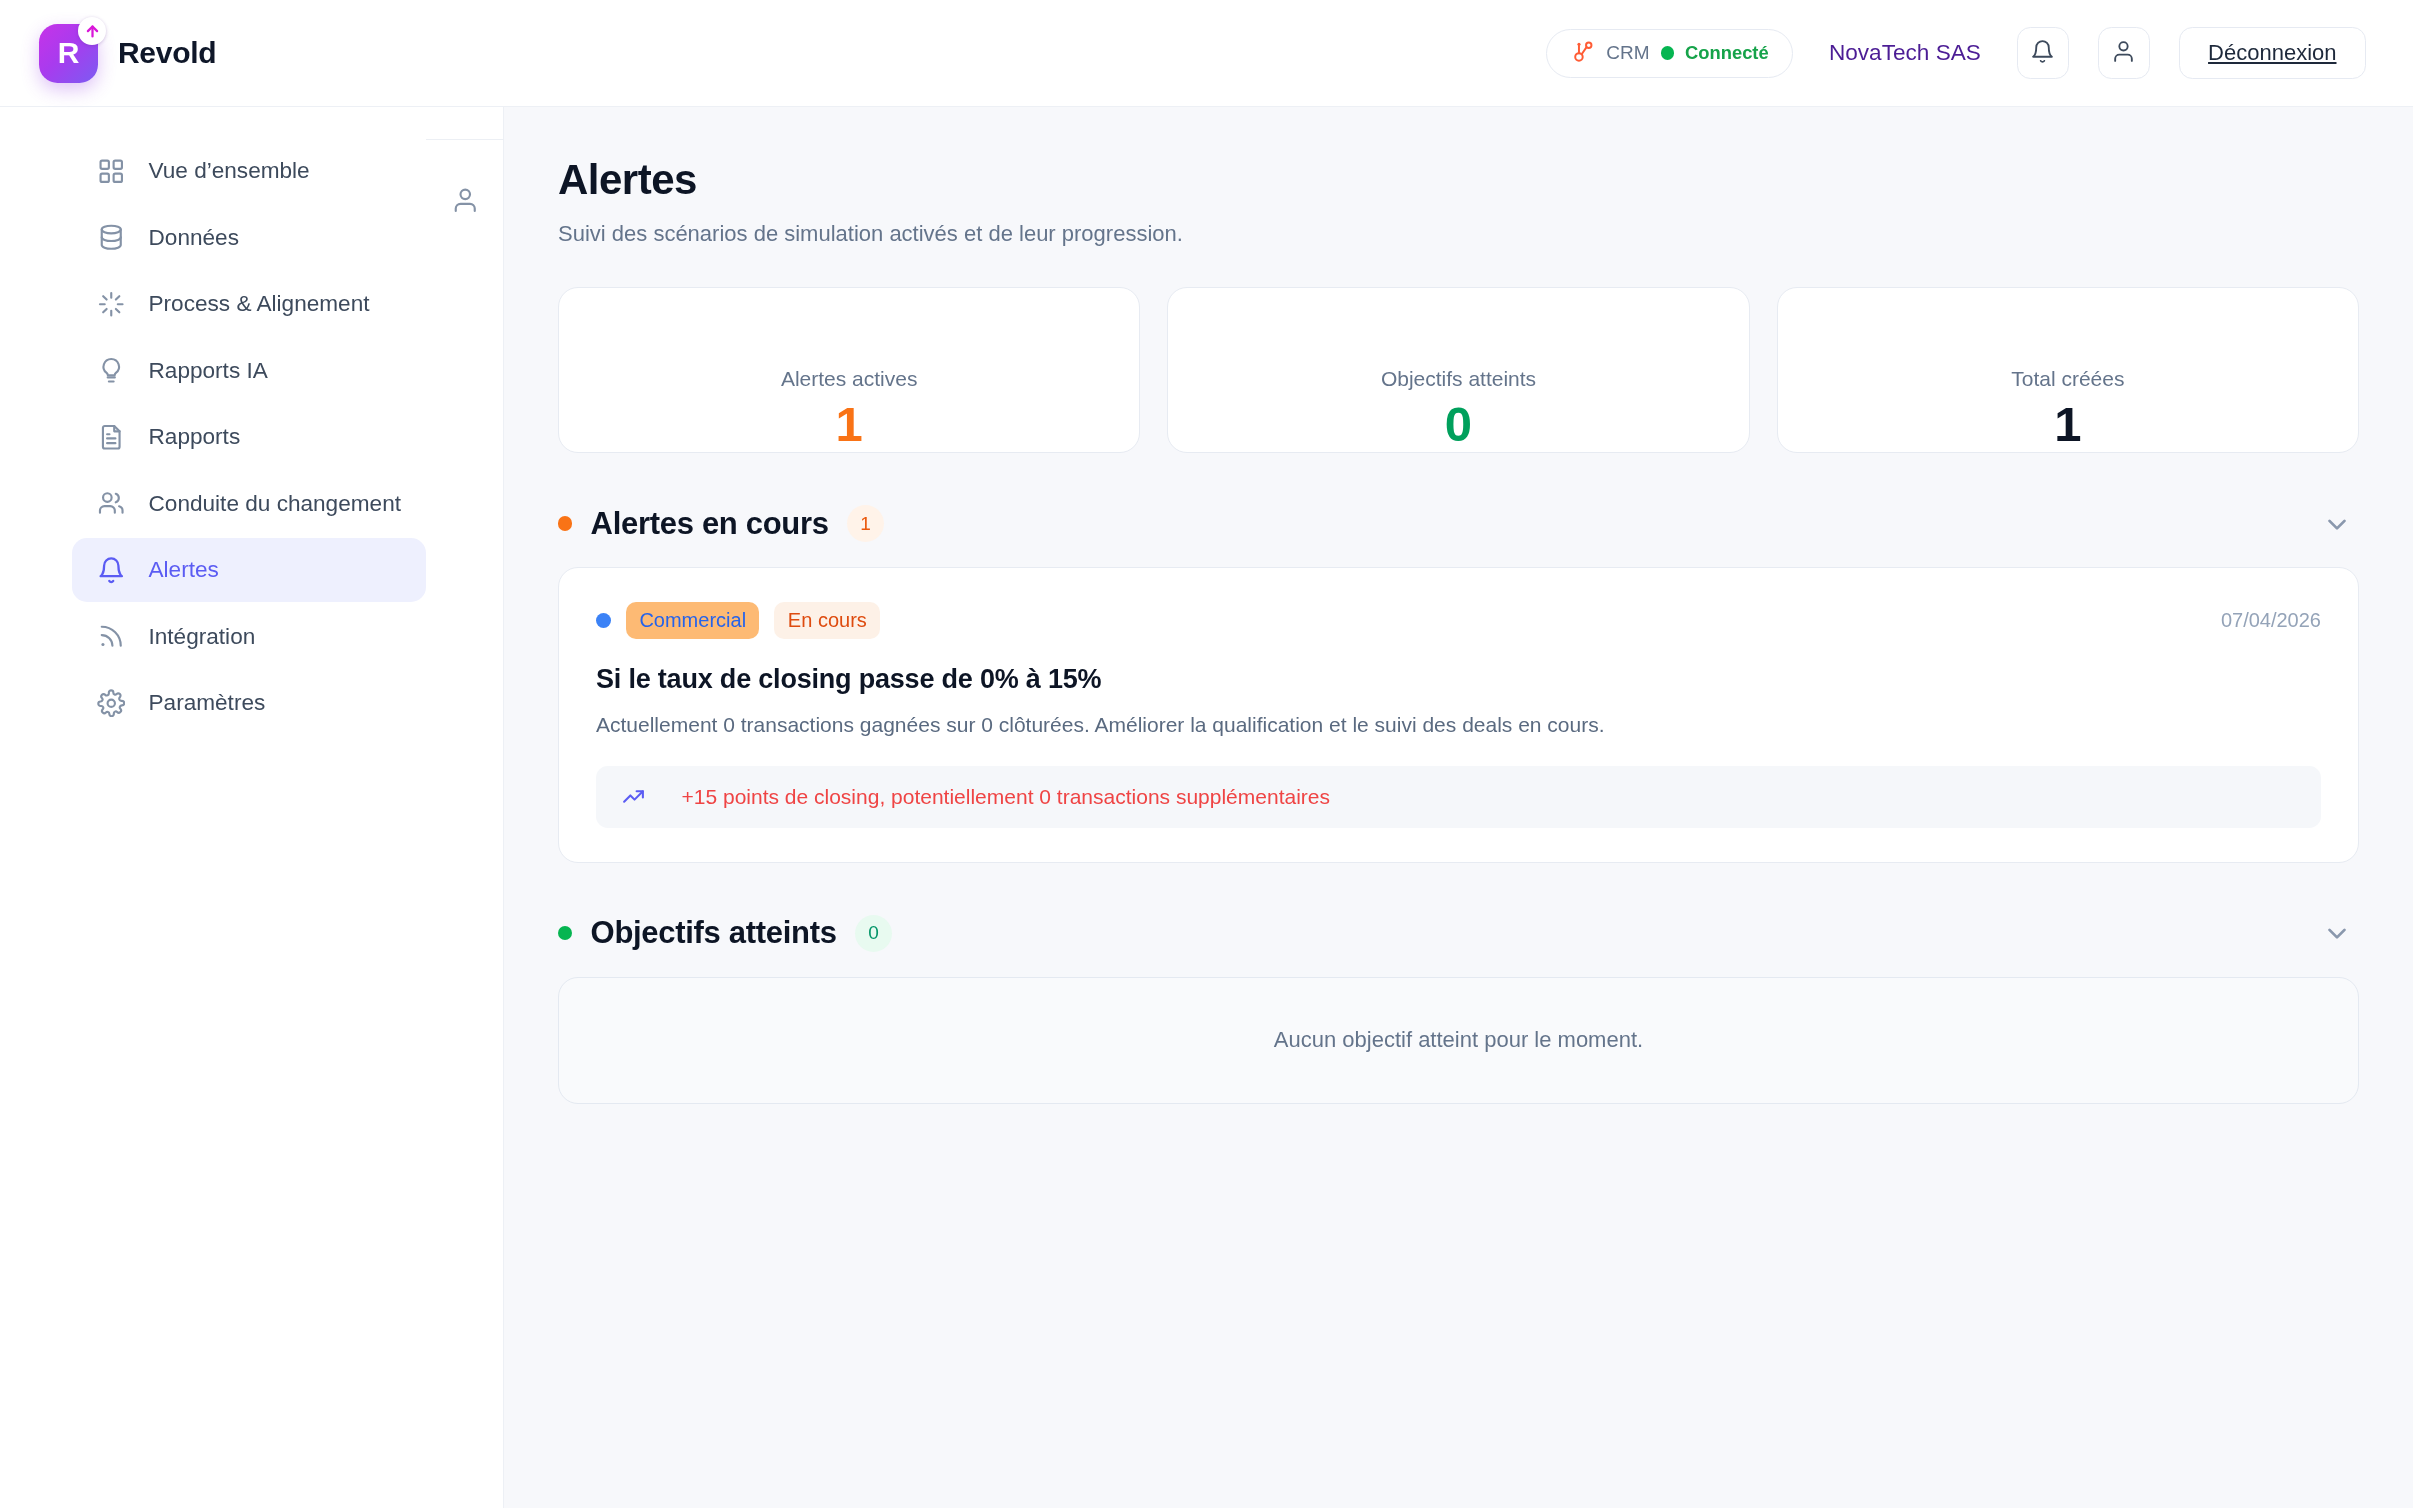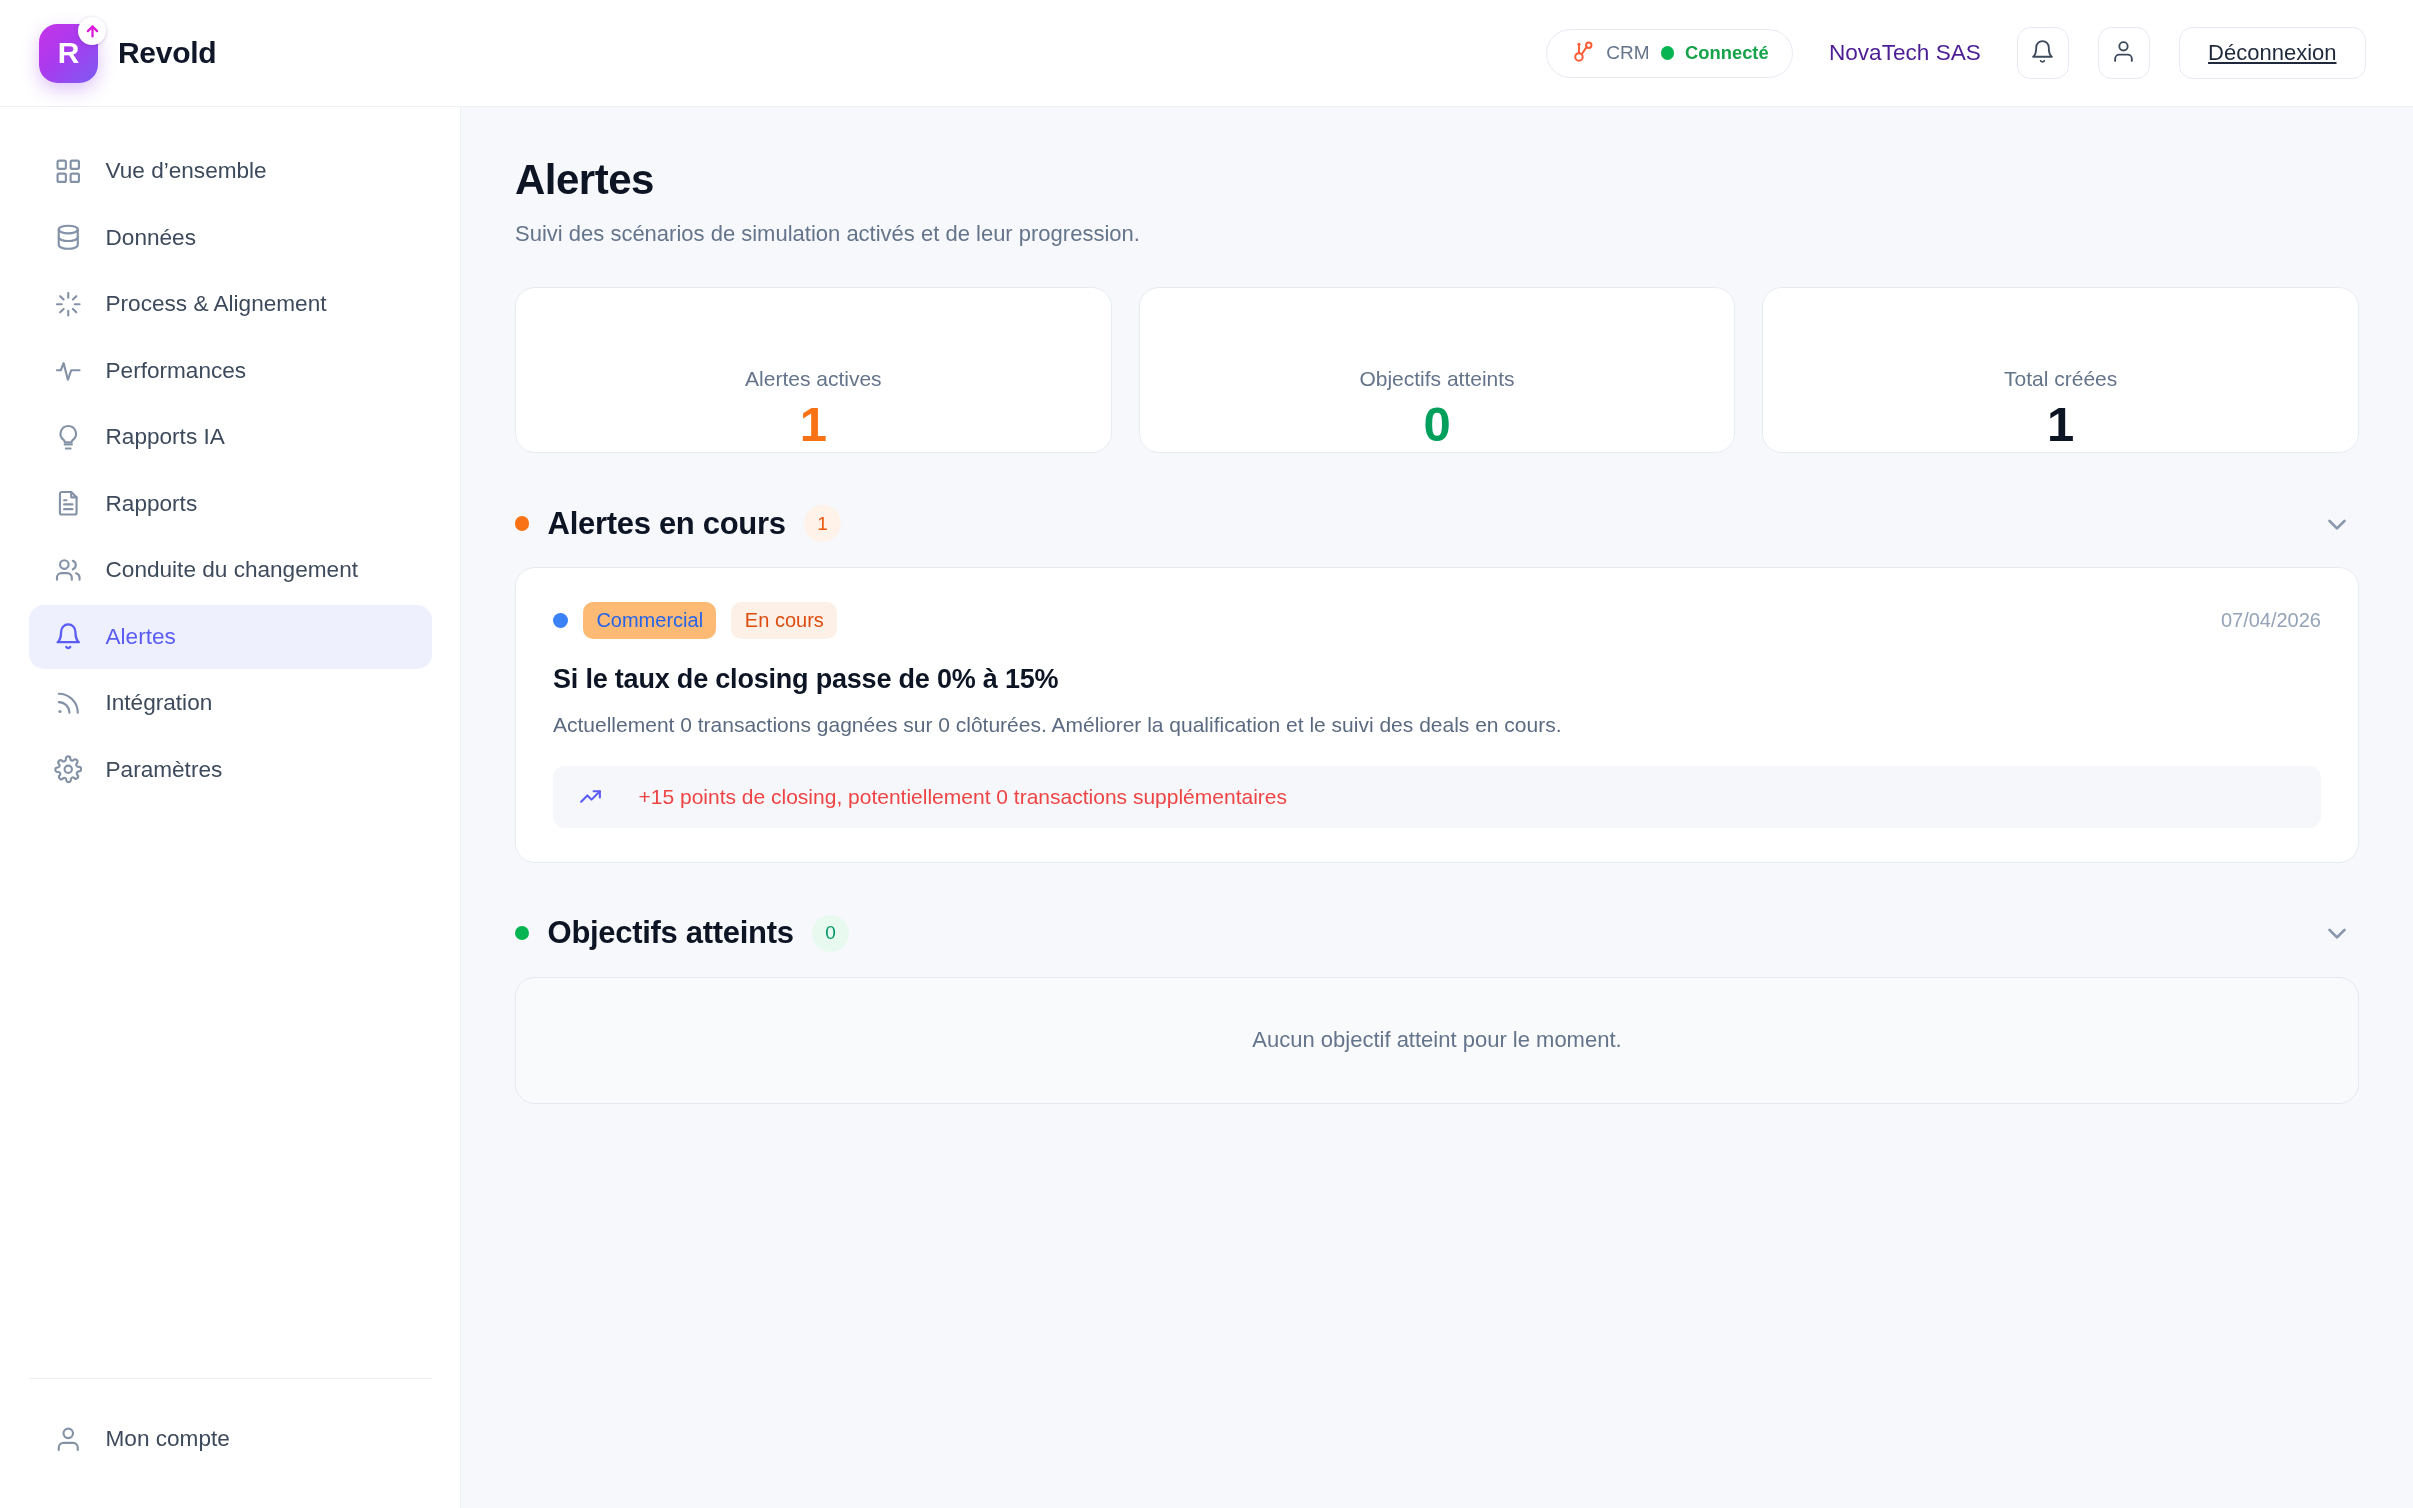--- a/index.html
+++ b/index.html
@@ -65,22 +65,23 @@
   }
 
   
   .body-row { display: flex; flex: 1; min-height: 0; }
 
   
   .sidebar {
     width: 461px; min-width: 461px;
     background: #ffffff;
     border-right: 1.7px solid #EDF0F5;
-    display: flex; flex-direction: column;
+    display: flex; 
     padding: 32px 28.5px 0 28.5px;
+    margin-left: 43px;
   }
   .nav { display: flex; flex-direction: column; gap: 2.5px; }
   .nav-item {
     display: flex; align-items: center; gap: 23.5px;
     height: 64px; padding: 0 25px;
     border-radius: 15px;
     font-size: 22.6px; color: #3D4A5C;
     white-space: nowrap;
   }
   .nav-item.active { background: #EEF0FE; color: #5B5CF3; font-weight: normal; }
@@ -255,28 +256,20 @@
                 <path d="M17.5 12h4"></path>
               <path d="M5.2 5.2l2.9 2.9"></path>
                 <path d="M15.9 15.9l2.9 2.9"></path>
               <path d="M5.2 18.8l2.9-2.9"></path>
                 <path d="M15.9 8.1l2.9-2.9"></path>
             </svg>
           </span>
           <span>Process &amp; Alignement</span>
         </div>
 
-        <div class="nav-item">
-          <span class="nav-icon">
-            <svg viewBox="0 0 24 24" fill="none" stroke="#8492A6" stroke-width="1.8" stroke-linecap="round" stroke-linejoin="round">
-              <path d="M2.5 12h3.2l2.4-6 3.6 14 2.8-8h7"></path>
-            </svg>
-          </span>
-          <span>Performances</span>
-        </div>
 
         <div class="nav-item">
           <span class="nav-icon">
             <svg viewBox="0 0 24 24" fill="none" stroke="#8492A6" stroke-width="1.8" stroke-linecap="round" stroke-linejoin="round">
               <path d="M9 18h6"></path>
                 <path d="M10 21.5h4"></path>
               <path d="M12 2.5a6.5 6.5 0 0 0-3.9 11.7c.6.5 1 1.2 1 2h5.8c0-.8.4-1.5 1-2A6.5 6.5 0 0 0 12 2.5z"></path>
             </svg>
           </span>
           <span>Rapports IA</span>

